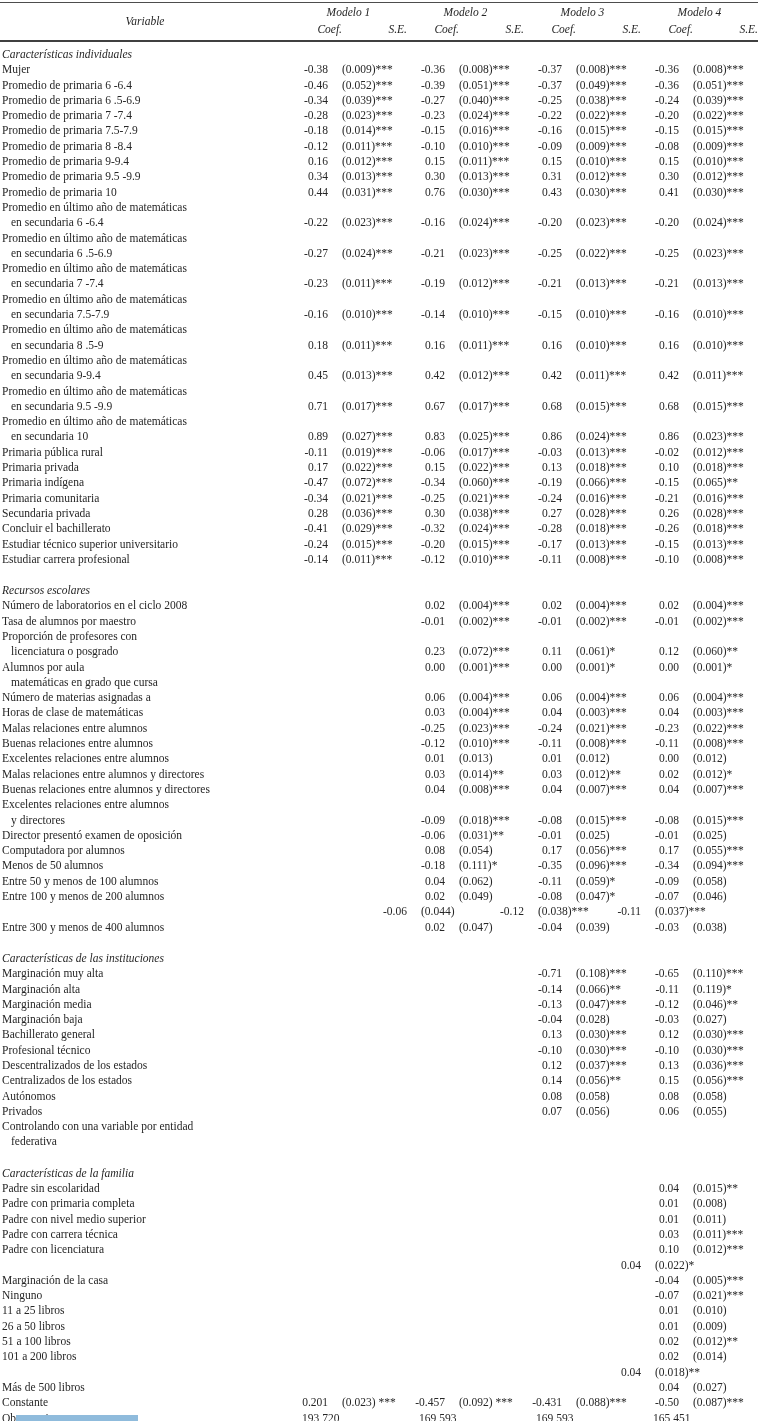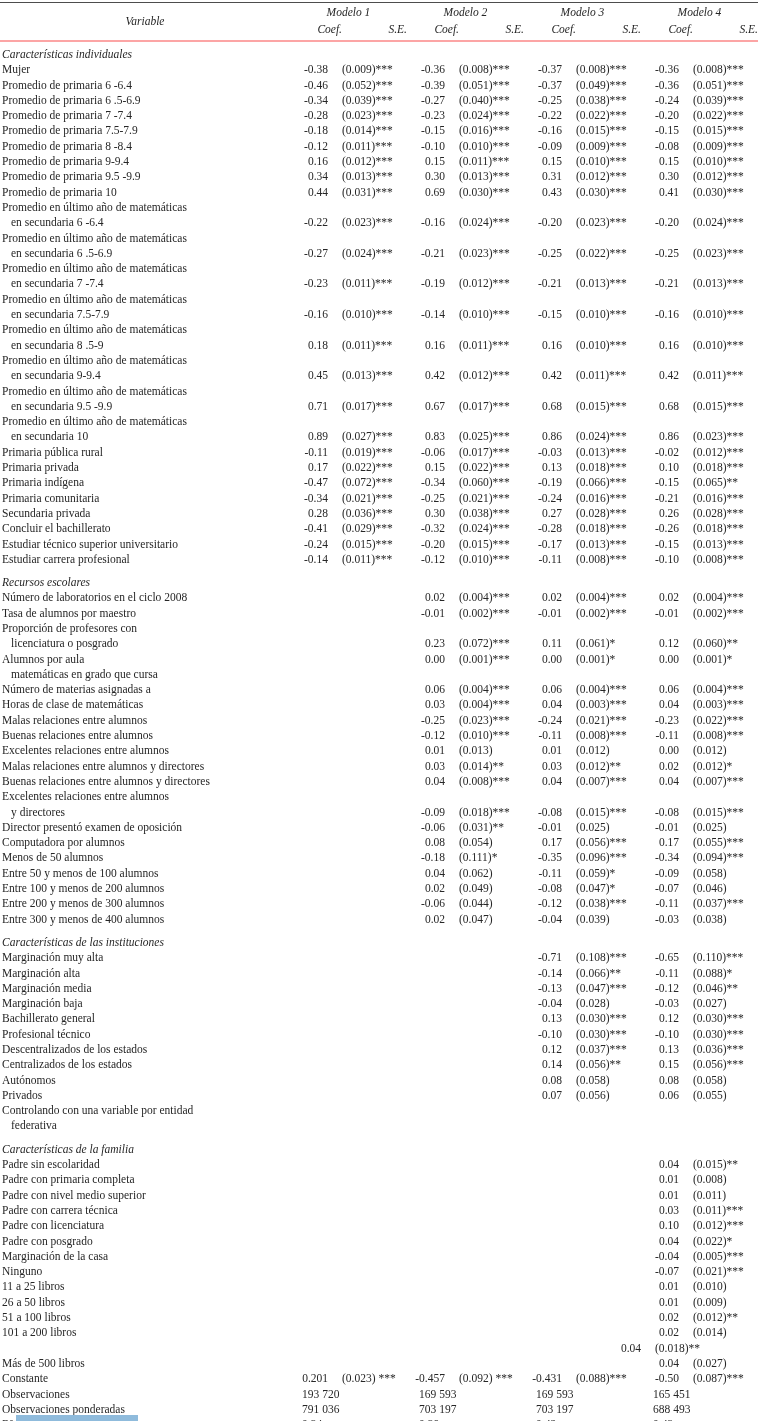--- a/index.html
+++ b/index.html
@@ -5,31 +5,31 @@
   html,body{margin:0;padding:0;background:#ffffff;}
   .page{
     width:758px;height:1421px;box-sizing:border-box;
     background:#ffffff;position:relative;overflow:hidden;
     font-family:"Liberation Serif",serif;color:#262626;
     font-size:11.5px;padding-top:2px;
   }
   
   .thead{
     display:grid;grid-template-columns:290px 117px 117px 117px 117px;
-    border-top:1px solid #4d4d4d;border-bottom:2px solid #fca5a5;
+    border-top:1px solid #4d4d4d;border-bottom:2px solid #404040;
     padding:1px 0 2px 0;
   }
   .th-var{display:flex;align-items:center;justify-content:center;font-style:italic;}
   .th-model{text-align:center;font-style:italic;line-height:17px;}
   .th-sub{display:grid;grid-template-columns:52px 65px;font-style:italic;line-height:17px;}
   .th-sub span{text-align:right;}
   
   .tbody{padding-top:1px;}
   .section-heading{
-    font-style:italic;line-height:15.3px;padding-left:2px;margin-top:8px;
+    font-style:italic;line-height:15.3px;padding-left:2px;margin-top:16px;
   }
   .tbody > .section-heading:first-child{margin-top:4px;}
   .row{
     display:grid;
     grid-template-columns:290px 38px 79px 38px 79px 38px 79px 38px 79px;
     align-items:end;line-height:15.3px;
   }
   .row.footer{grid-template-columns:290px 117px 117px 117px 117px;}
   .var-cell{padding-left:2px;}
   .var-line2{padding-left:9px;}
@@ -187,21 +187,21 @@
         <div class="se">(0.012)***</div>
         <div class="coef">0.30</div>
         <div class="se">(0.012)***</div>
       </div>
       <div class="row">
         <div class="var-cell">
           <div class="var-line">Promedio de primaria 10</div>
         </div>
         <div class="coef">0.44</div>
         <div class="se">(0.031)***</div>
-        <div class="coef">0.69</div>
+        <div class="coef">0.76</div>
         <div class="se">(0.030)***</div>
         <div class="coef">0.43</div>
         <div class="se">(0.030)***</div>
         <div class="coef">0.41</div>
         <div class="se">(0.030)***</div>
       </div>
       <div class="row">
         <div class="var-cell">
           <div class="var-line">Promedio en último año de matemáticas</div>
           <div class="var-line var-line2">en secundaria 6 -6.4</div>
@@ -636,23 +636,20 @@
         <div class="coef"></div>
         <div class="se"></div>
         <div class="coef">0.02</div>
         <div class="se">(0.049)</div>
         <div class="coef">-0.08</div>
         <div class="se">(0.047)*</div>
         <div class="coef">-0.07</div>
         <div class="se">(0.046)</div>
       </div>
       <div class="row">
-        <div class="var-cell">
-          <div class="var-line">Entre 200 y menos de 300 alumnos</div>
-        </div>
         <div class="coef"></div>
         <div class="se"></div>
         <div class="coef">-0.06</div>
         <div class="se">(0.044)</div>
         <div class="coef">-0.12</div>
         <div class="se">(0.038)***</div>
         <div class="coef">-0.11</div>
         <div class="se">(0.037)***</div>
       </div>
       <div class="row">
@@ -686,21 +683,21 @@
         <div class="var-cell">
           <div class="var-line">Marginación alta</div>
         </div>
         <div class="coef"></div>
         <div class="se"></div>
         <div class="coef"></div>
         <div class="se"></div>
         <div class="coef">-0.14</div>
         <div class="se">(0.066)**</div>
         <div class="coef">-0.11</div>
-        <div class="se">(0.088)*</div>
+        <div class="se">(0.119)*</div>
       </div>
       <div class="row">
         <div class="var-cell">
           <div class="var-line">Marginación media</div>
         </div>
         <div class="coef"></div>
         <div class="se"></div>
         <div class="coef"></div>
         <div class="se"></div>
         <div class="coef">-0.13</div>
@@ -873,23 +870,20 @@
         <div class="coef"></div>
         <div class="se"></div>
         <div class="coef"></div>
         <div class="se"></div>
         <div class="coef"></div>
         <div class="se"></div>
         <div class="coef">0.10</div>
         <div class="se">(0.012)***</div>
       </div>
       <div class="row">
-        <div class="var-cell">
-          <div class="var-line">Padre con posgrado</div>
-        </div>
         <div class="coef"></div>
         <div class="se"></div>
         <div class="coef"></div>
         <div class="se"></div>
         <div class="coef"></div>
         <div class="se"></div>
         <div class="coef">0.04</div>
         <div class="se">(0.022)*</div>
       </div>
       <div class="row">

